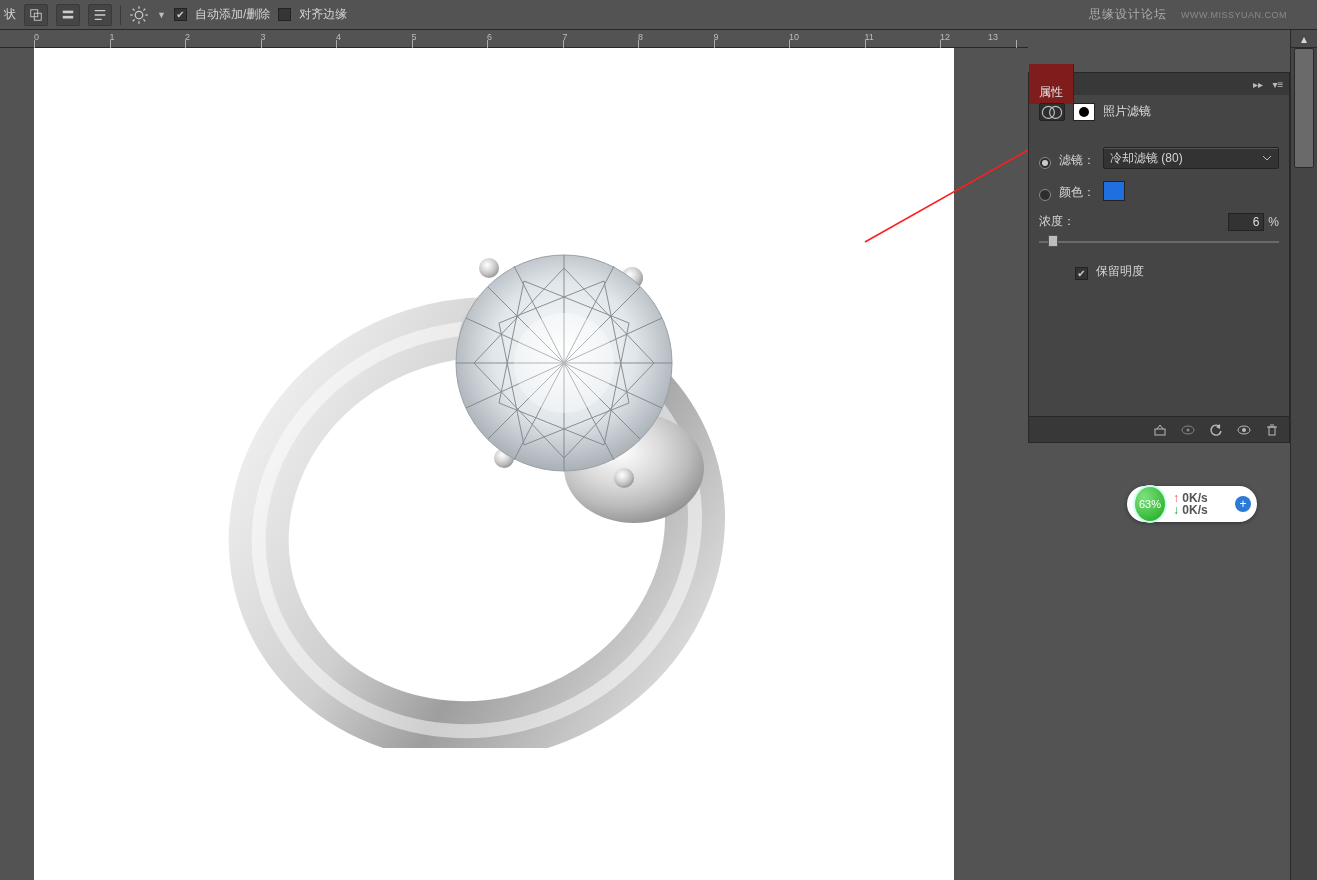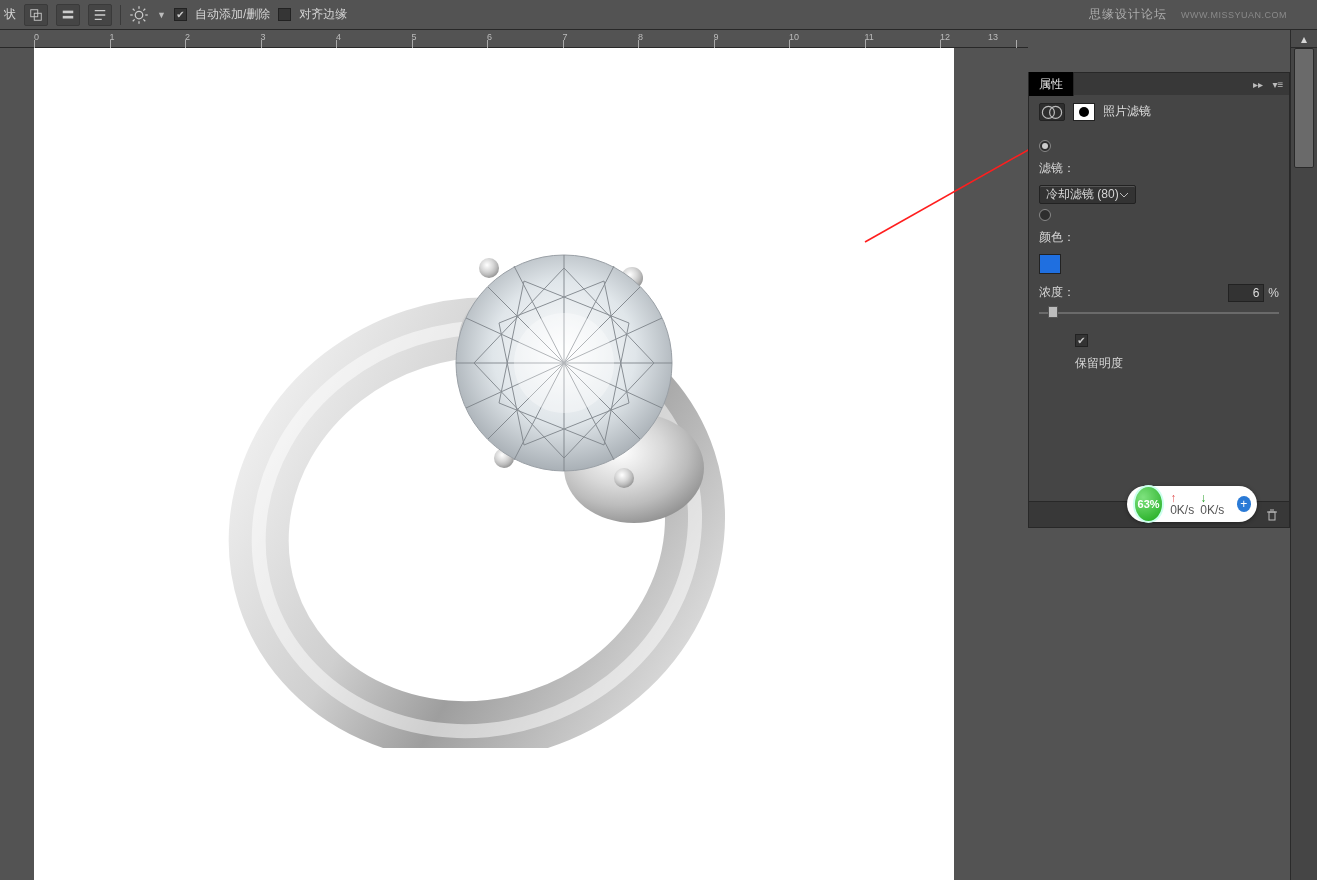--- a/index.html
+++ b/index.html
@@ -29,31 +29,31 @@
 .canvas-area { position: absolute; top: 48px; left: 34px; width: 920px; height: 832px; background: #fff; overflow: hidden; }
 .ring-svg { position: absolute; top: 60px; left: 120px; width: 640px; height: 640px; }
 
 
 .arrow { position: absolute; top: 120px; left: 860px; width: 210px; height: 130px; pointer-events: none; }
 
 
 .right-col { position: absolute; top: 30px; right: 27px; width: 262px; height: 850px; background: #535353; }
 .panel { position: absolute; top: 42px; left: 0; right: 0; background: #454545; border: 1px solid #282828; }
 .panel-tabs { height: 22px; background: #383838; display: flex; align-items: center; }
-.panel-tabs .tab { background: #000000; color: #e4e4e4; padding: 4px 10px 3px; font-size: 12px; border-right: 1px solid #282828; }
+.panel-tabs .tab { background: #7f1d1d; color: #e4e4e4; padding: 20px 10px 3px; font-size: 12px; border-right: 1px solid #282828; }
 .panel-tabs .spacer { flex: 1; }
 .panel-tabs .iconbtn { width: 18px; height: 18px; display: flex; align-items: center; justify-content: center; margin-right: 2px; color: #bcbcbc; font-size: 10px; }
 .panel-head { display: flex; align-items: flex-start; gap: 8px; padding: 8px 10px; }
 .panel-head .adj-icon { width: 26px; height: 18px; background: #2e2e2e; border: 1px solid #222; border-radius: 2px; display: flex; align-items: center; justify-content: center; }
 .panel-head .mask-icon { width: 22px; height: 18px; background: #fff; border: 1px solid #222; display: flex; align-items: center; justify-content: center; }
 .panel-head .mask-icon::after { content:""; width: 10px; height: 10px; border-radius: 50%; background: #000; }
 .panel-head .title { color: #ddd; }
 
 .panel-body { padding: 6px 10px 14px; }
-.row { display: flex; align-items: flex-start; gap: 8px; margin: 5px 0; flex-direction: column; }
+.row { display: flex; align-items: flex-end; gap: 8px; margin: 12px 0; }
 .radio { width: 12px; height: 12px; border-radius: 50%; background: #2e2e2e; border: 1px solid #888; display: inline-flex; align-items: center; justify-content: center; }
 .radio.on::after { content:""; width: 6px; height: 6px; border-radius: 50%; background: #ccc; }
 .row .rlabel { white-space: nowrap; }
 .select { flex: 1; height: 22px; background: #333; border: 1px solid #222; border-radius: 2px; padding: 0 6px; display: flex; align-items: center; justify-content: space-between; box-shadow: inset 0 1px 0 #555; }
 .select .caret { width: 10px; height: 10px; }
 .swatch { width: 22px; height: 20px; border: 1px solid #222; }
 .density-row { display: flex; justify-content: space-between; margin-top: 10px; }
 .density-row .numbox { width: 36px; height: 18px; background: #333; border: 1px solid #222; text-align: right; padding: 1px 4px; color: #ddd; }
 .slider { position: relative; height: 14px; margin-top: 4px; }
 .slider .track { position: absolute; top: 6px; left: 0; right: 0; height: 2px; background: #6a6a6a; }
@@ -65,22 +65,22 @@
 .panel-foot .fbtn { width: 22px; height: 18px; display: flex; align-items: center; justify-content: center; }
 .panel-foot svg { width: 14px; height: 14px; }
 
 
 .scrollbar-v { position: absolute; top: 30px; right: 0; width: 27px; height: 850px; background: #454545; border-left: 1px solid #2a2a2a; }
 .scrollbar-v .arrowbtn { height: 18px; display: flex; align-items: center; justify-content: center; background: #4b4b4b; border-bottom: 1px solid #2a2a2a; }
 .scrollbar-v .thumb { position: absolute; top: 18px; left: 3px; right: 3px; height: 120px; background: #6a6a6a; border: 1px solid #2a2a2a; border-radius: 2px; }
 
 
 .netwidget { position: absolute; top: 486px; right: 60px; width: 130px; height: 36px; background: #fff; border-radius: 18px; box-shadow: 0 1px 4px rgba(0,0,0,.4); display: flex; align-items: center; padding: 2px 6px; gap: 6px; }
-.netwidget .ball { width: 34px; height: 38px; border-radius: 50%; background: radial-gradient(circle at 30% 30%, #7ee27e, #1aa81a); display: flex; align-items: center; justify-content: center; color: #fff; font-size: 11px; font-weight: bold; border: 2px solid #cfe; }
-.netwidget .rates { display: flex; flex-direction: row; font-size: 10px; color: #555; line-height: 12px; }
+.netwidget .ball { width: 34px; height: 38px; border-radius: 50%; background: radial-gradient(circle at 30% 30%, #7ee27e, #1aa81a); display: flex; align-items: center; justify-content: center; color: #fff; font-size: 11px; font-weight: normal; border: 2px solid #cfe; }
+.netwidget .rates { display: flex; flex-direction: column; font-size: 10px; color: #555; line-height: 12px; font-weight: bold; }
 .netwidget .rates .up::before { content:"↑ "; color: #e05050; }
 .netwidget .rates .dn::before { content:"↓ "; color: #2aa02a; }
 .netwidget .plus { width: 16px; height: 16px; border-radius: 50%; background: #2a7ad6; color: #fff; display: flex; align-items: center; justify-content: center; font-size: 12px; margin-left: auto; }
 </style>
 </head>
 <body>
 
 <div class="top-toolbar">
   <span class="cut">状</span>
   <div class="tbtn">

